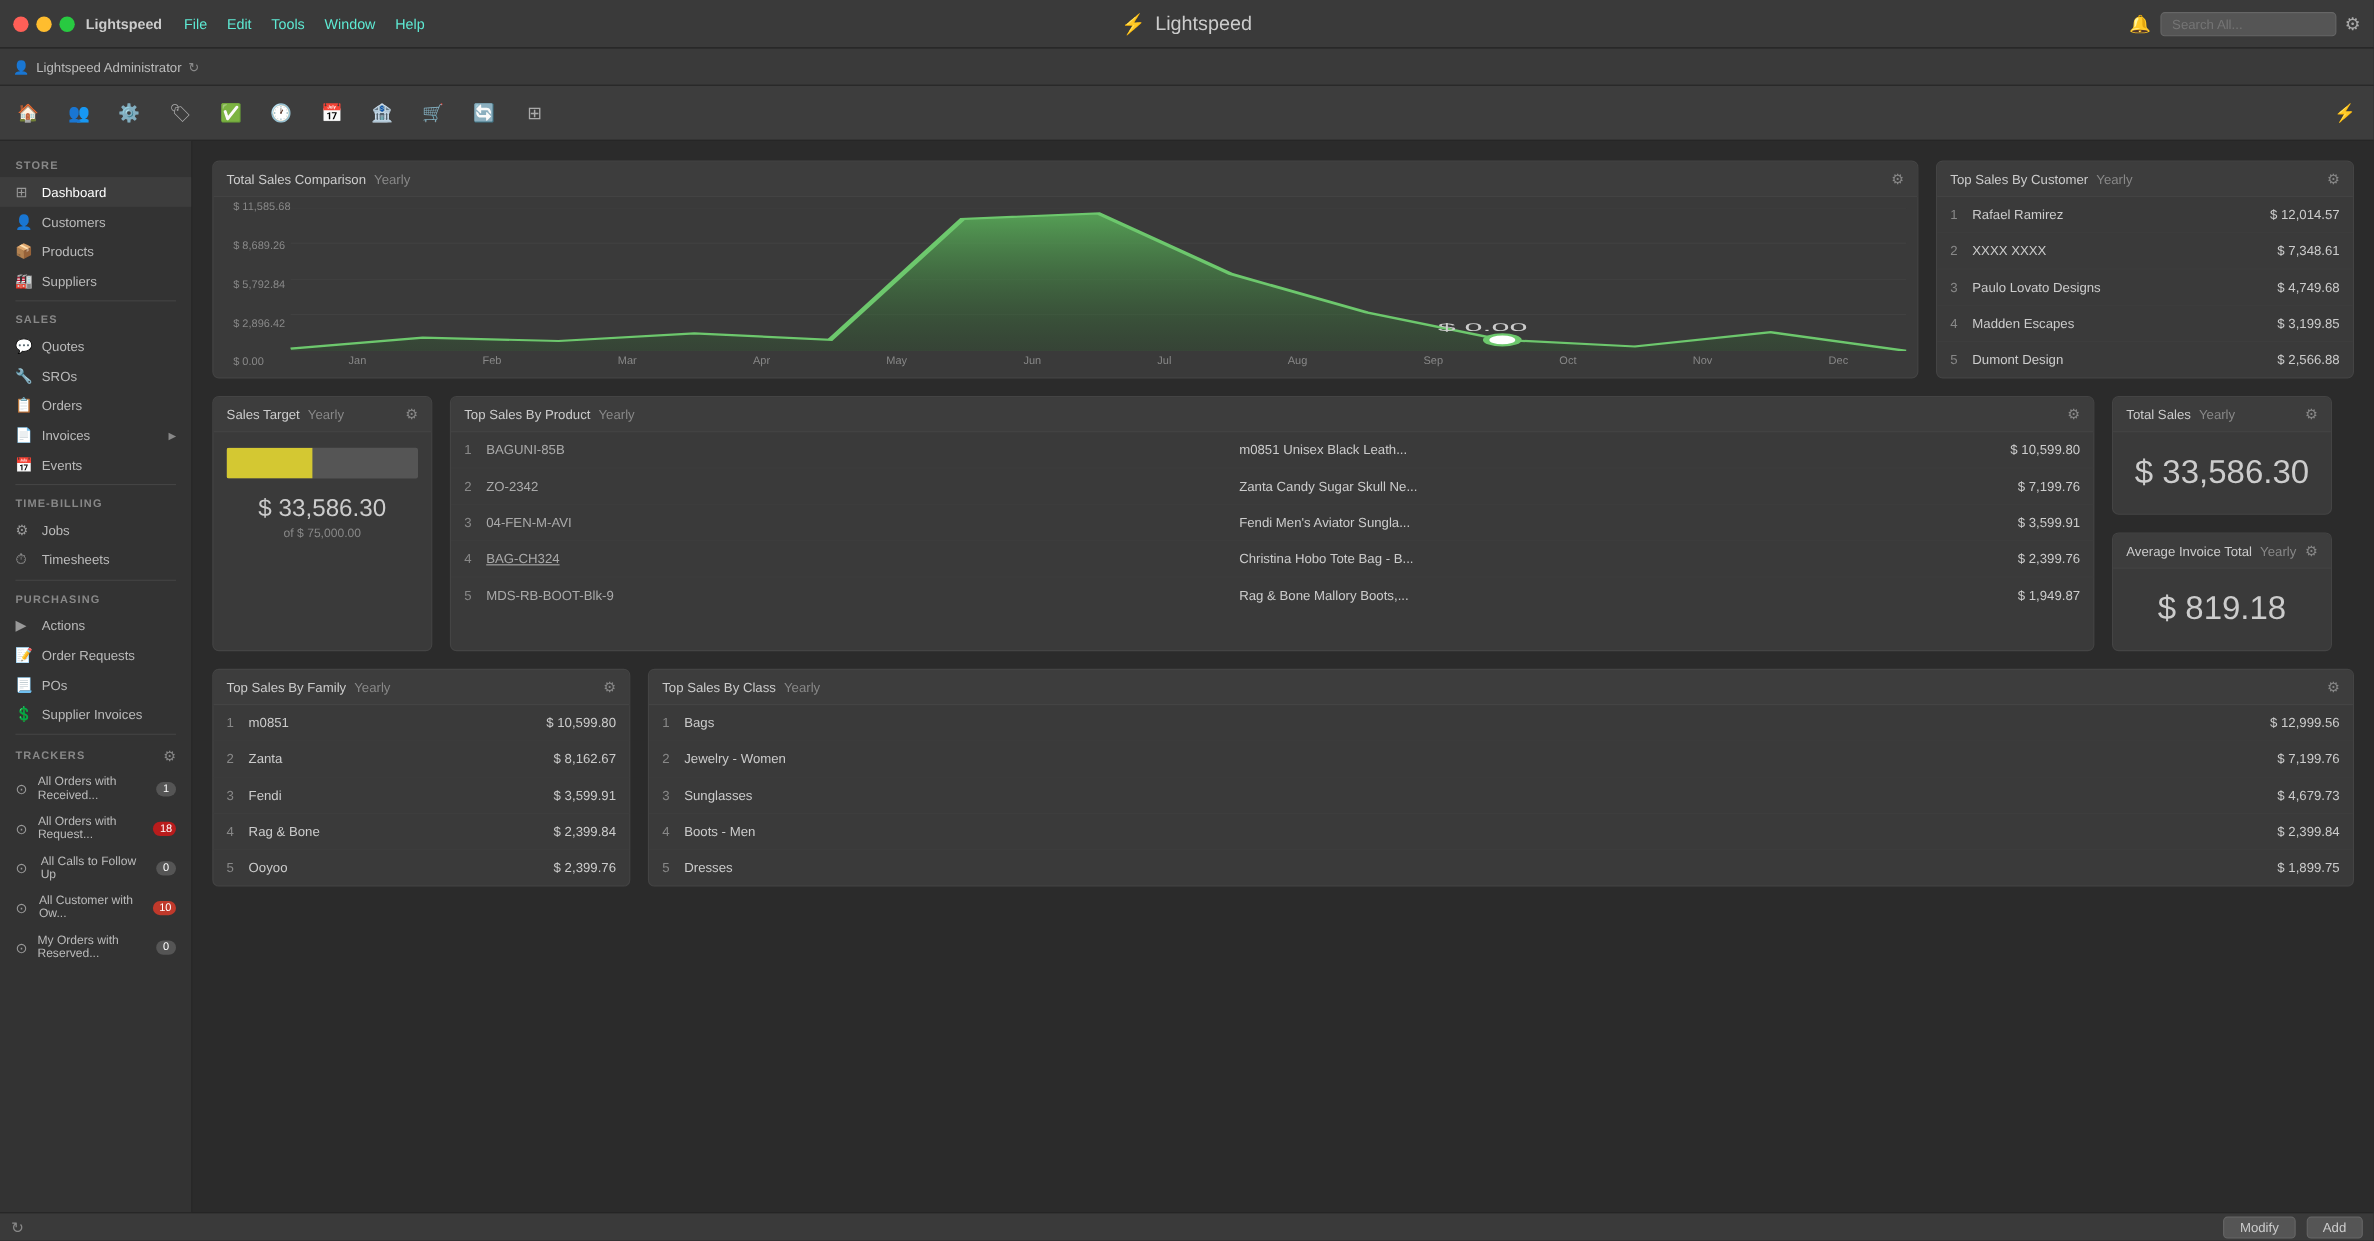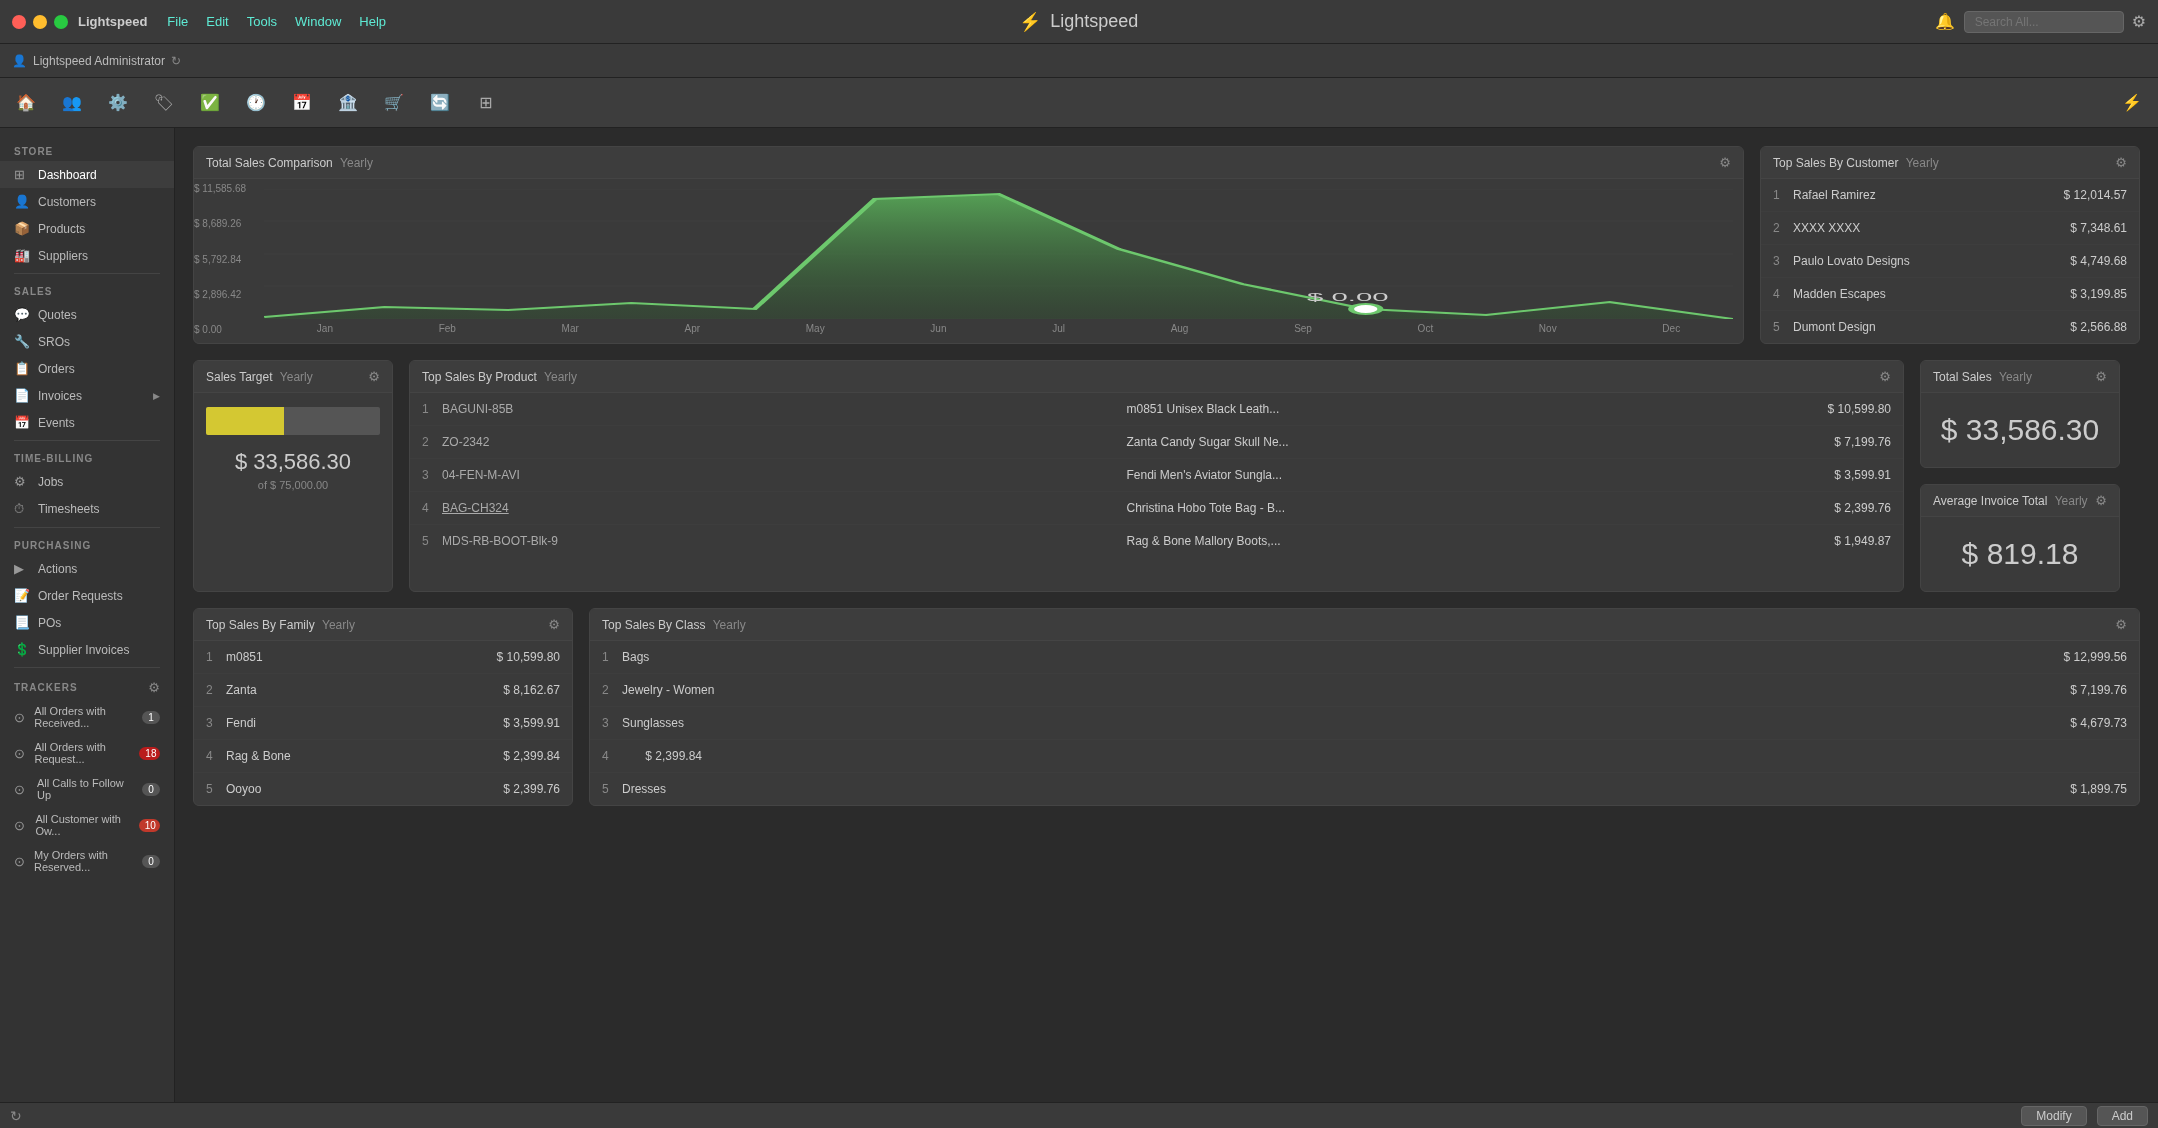--- a/index.html
+++ b/index.html
@@ -179,21 +179,21 @@
 
     
     .chart-card { flex: 1; min-width: 400px; }
     .chart-area {
       padding: 10px;
       height: 160px;
       position: relative;
     }
     .chart-y-labels {
       position: absolute;
-      left: 0;
+      left: 18px;
       top: 0;
       height: 100%;
       display: flex;
       flex-direction: column;
       justify-content: space-between;
       font-size: 10px;
       color: #888;
       padding: 4px 0;
       width: 60px;
     }
@@ -725,20 +725,21 @@
             <span class="sales-name">Jewelry - Women</span>
             <span class="sales-value">$ 7,199.76</span>
           </div>
           <div class="sales-row">
             <span class="sales-num">3</span>
             <span class="sales-name">Sunglasses</span>
             <span class="sales-value">$ 4,679.73</span>
           </div>
           <div class="sales-row">
             <span class="sales-num">4</span>
+            <span class="sales-name">Boots - Men</span>
             <span class="sales-value">$ 2,399.84</span>
           </div>
           <div class="sales-row">
             <span class="sales-num">5</span>
             <span class="sales-name">Dresses</span>
             <span class="sales-value">$ 1,899.75</span>
           </div>
         </div>
       </div>
 

